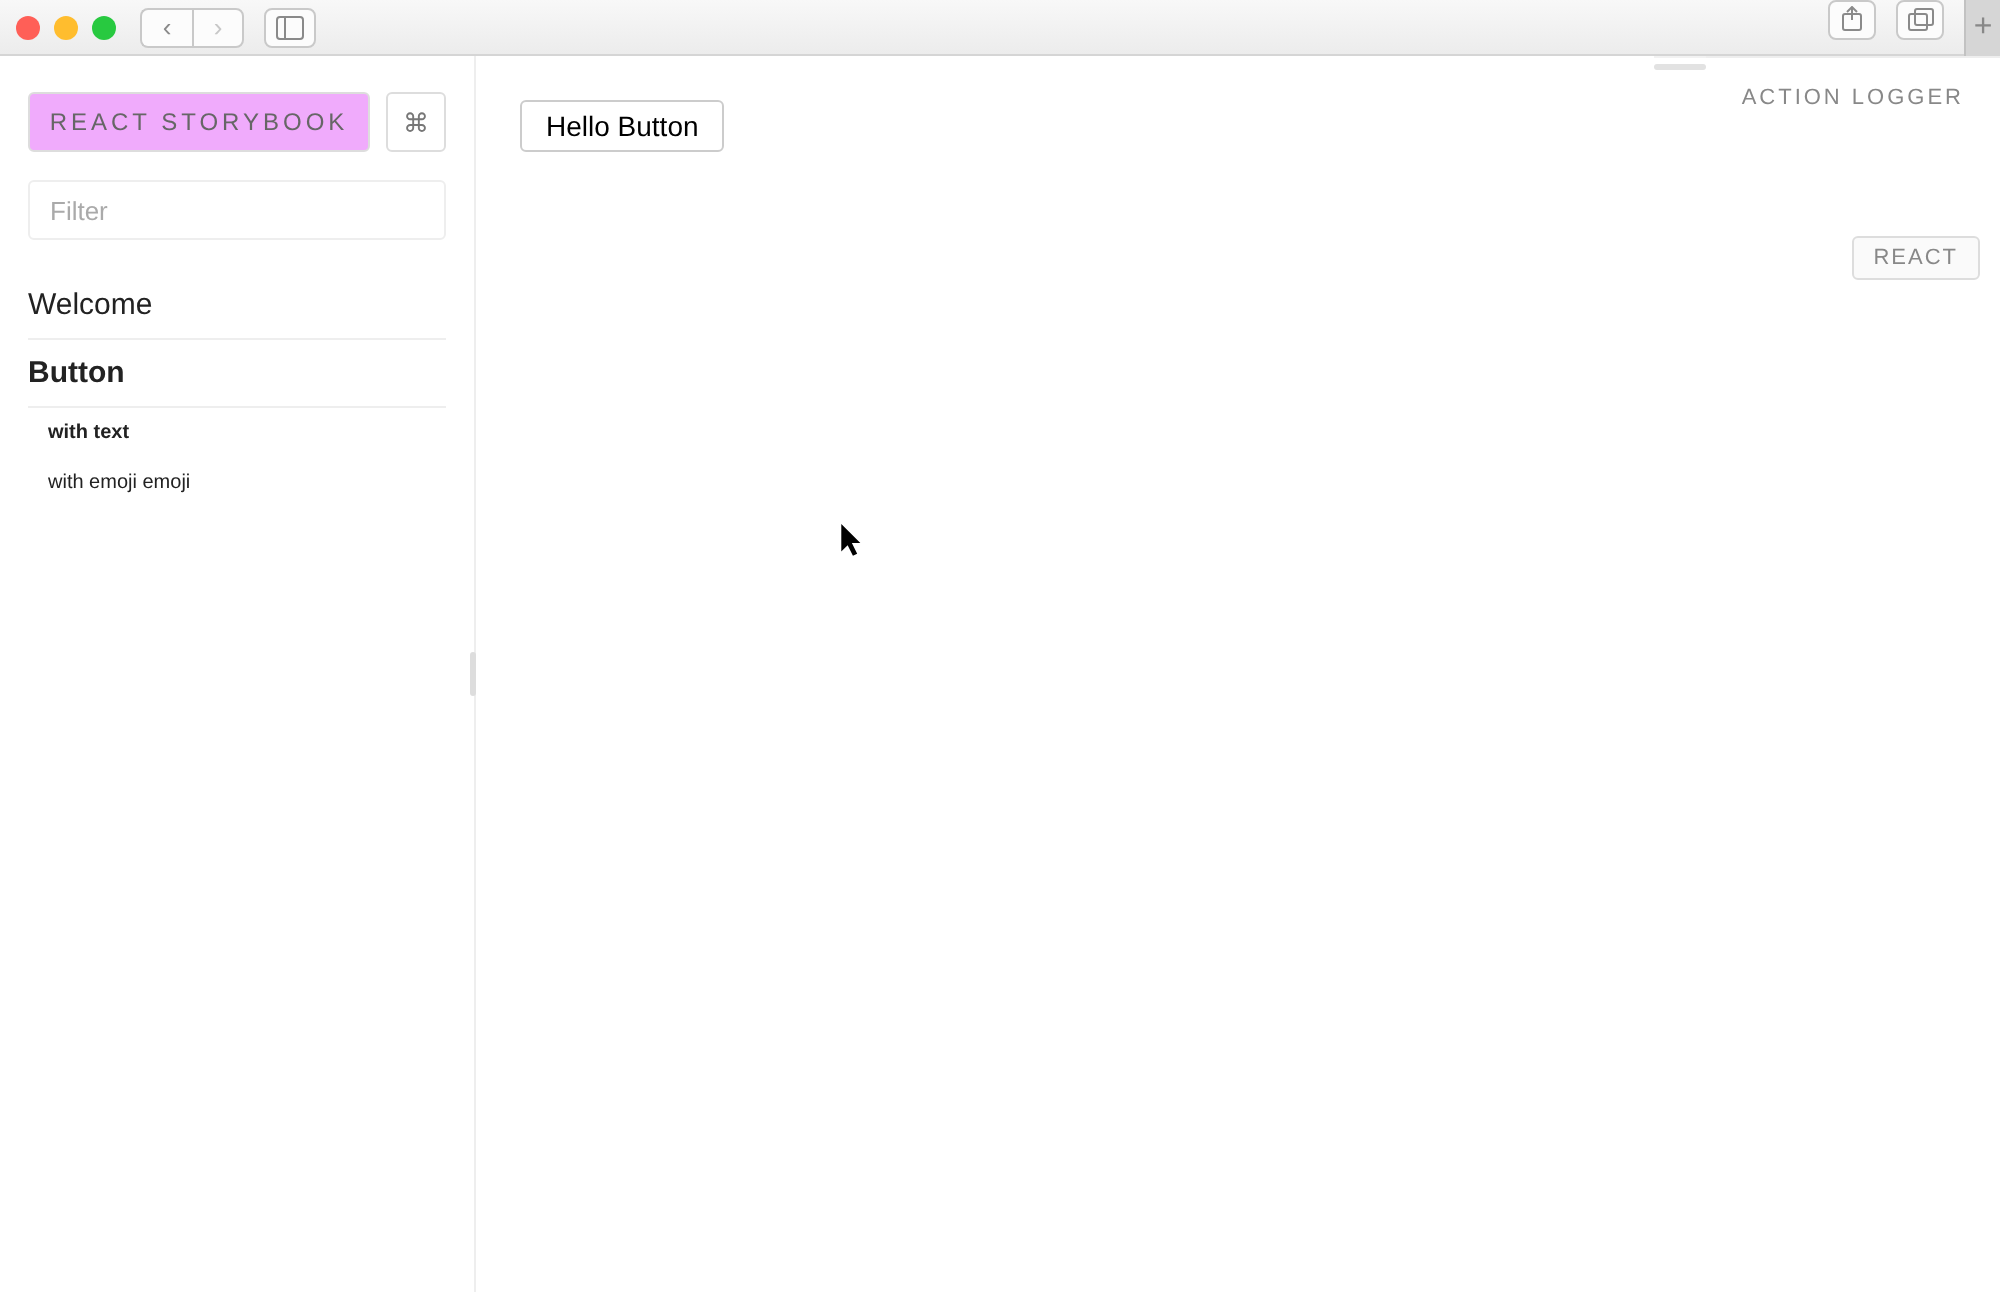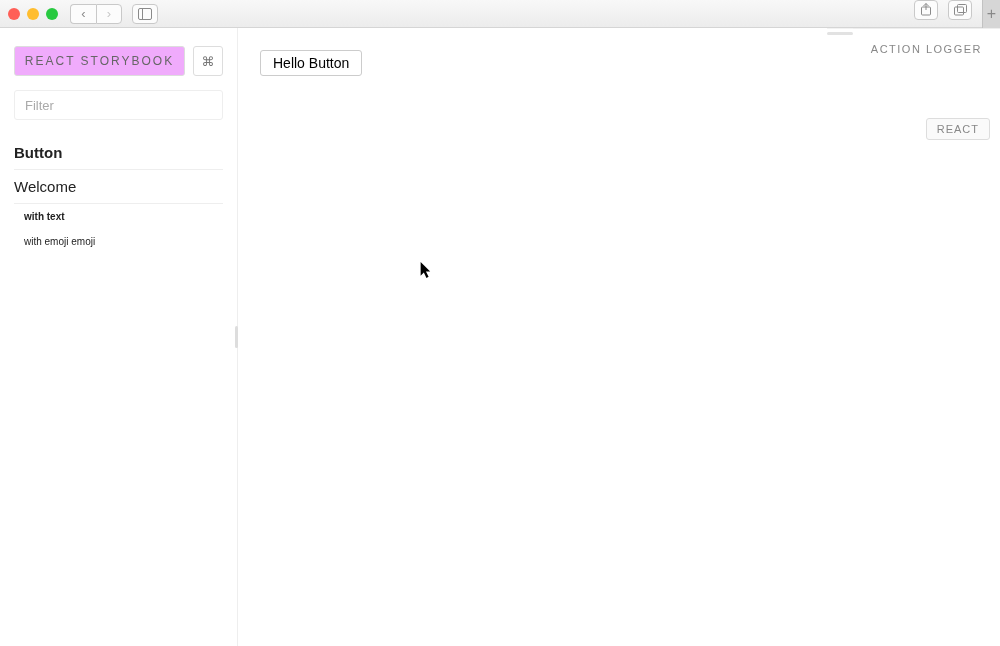--- a/index.html
+++ b/index.html
@@ -152,25 +152,25 @@
     <div class="headrow">
       <div class="brandbtn">
         <span>REACT STORYBOOK</span>
       </div>
       <div class="shortbtn">
         <span>⌘</span>
       </div>
     </div>
     <input class="filter" placeholder="Filter" style="">
 
+    <div class="kind">
+      <span>Welcome</span>
+    </div>
     <div class="kind active">
       <span>Button</span>
-    </div>
-    <div class="kind">
-      <span>Welcome</span>
     </div>
     <div class="stories">
       <div class="story active">
         <span>with text</span>
       </div>
       <div class="story">
         <span>with emoji emoji</span>
       </div>
     </div>
 

